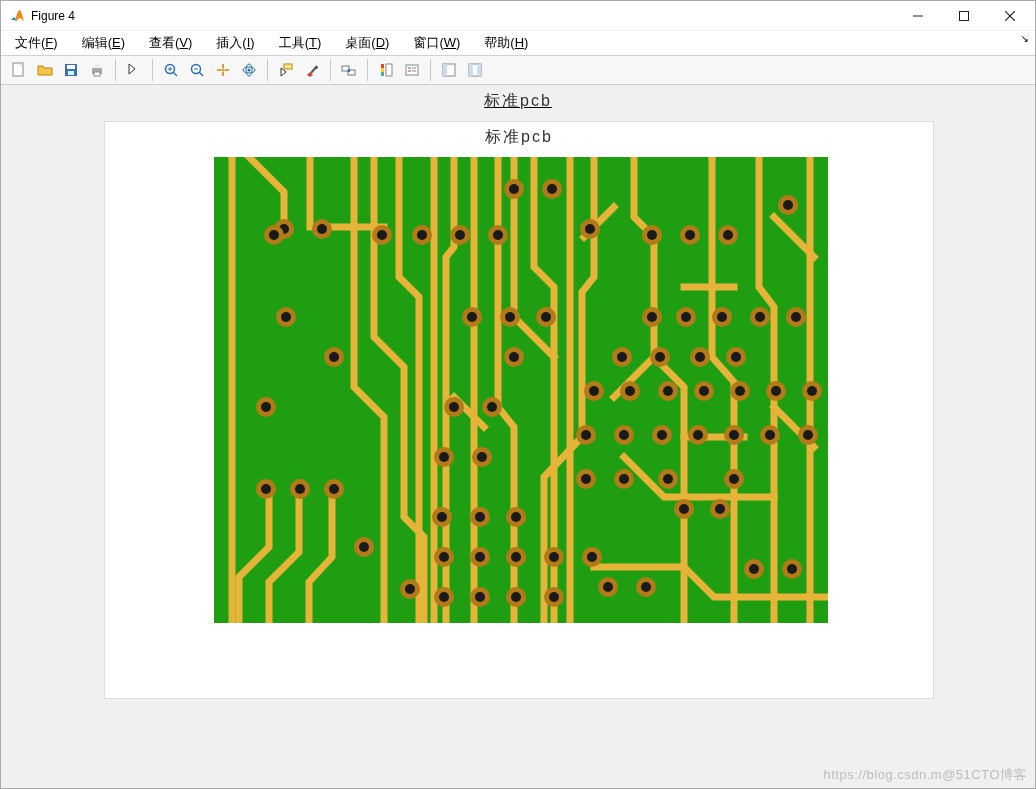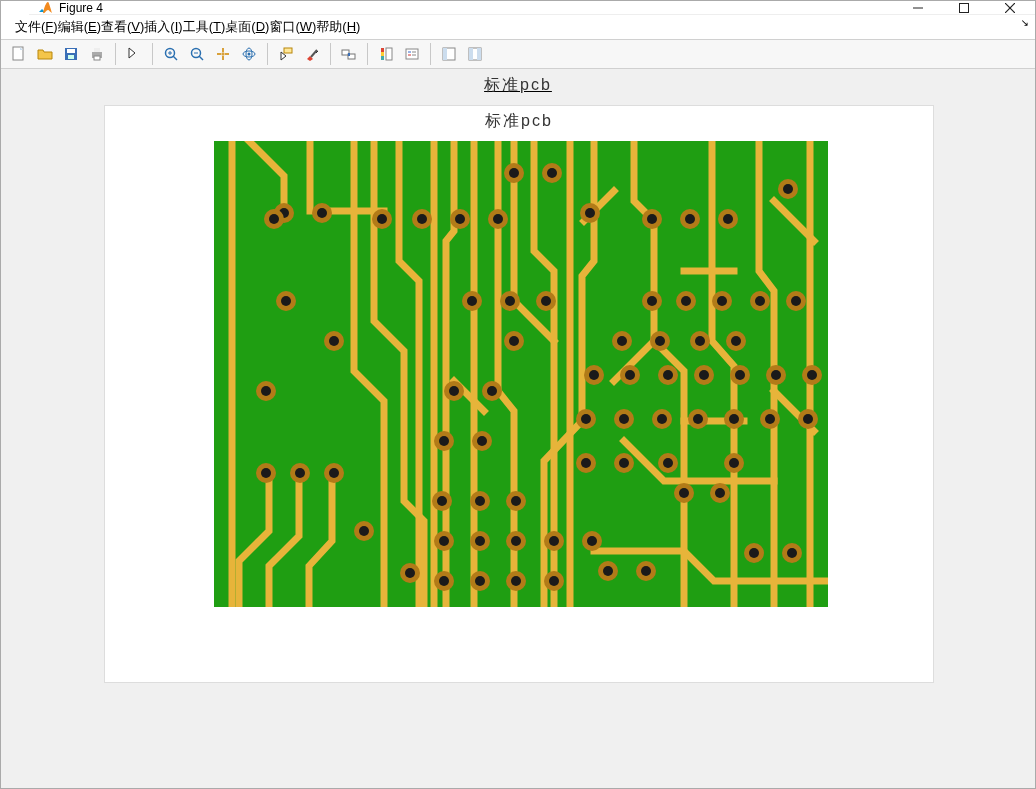--- a/index.html
+++ b/index.html
@@ -1,24 +1,24 @@
 <!DOCTYPE html>
 <html><head>
 <meta charset="utf-8">
 <style>
   * { box-sizing: border-box; }
   html, body { margin: 0; padding: 0; font-family: "Microsoft YaHei", "Segoe UI", Tahoma, sans-serif; font-size: 12px; background: #fff; }
   .window { width: 1036px; height: 789px; border: 1px solid #aaa; display: flex; flex-direction: column; background: #fff; position: relative; }
-  .titlebar { height: 14px; display: flex; align-items: center; padding: 0 2px; background: #fff; border-bottom: 1px solid #eee; margin-left: 28px; }
+  .titlebar { height: 30px; display: flex; align-items: center; padding: 0 2px; background: #fff; border-bottom: 1px solid #eee; }
   .app-icon { width: 16px; height: 16px; margin: 0 6px; position: relative; }
   .app-icon svg { width: 16px; height: 16px; display:block; }
   .title-text { flex: 0 0 auto; font-size: 12px; }
   .title-spacer { flex: 1; }
   .win-btn { width: 46px; height: 30px; display:flex; align-items:center; justify-content:center; color:#222; }
-  .menubar { height: 24px; display:flex; align-items:center; padding: 0 10px 0 14px; font-size: 13px; color: #000; position:relative; }
+  .menubar { height: 24px; display:flex; align-items:center; gap: 24px; padding: 0 10px 0 14px; font-size: 13px; color: #000; position:relative; }
   .menubar .menu-item u { text-decoration: underline; }
   .menubar .arrow { position:absolute; right:6px; top:2px; font-size:10px; }
   .toolbar { height: 30px; display:flex; align-items:center; padding: 0 6px; border-top:1px solid #d0d0d0; border-bottom:1px solid #d0d0d0; background:#f7f7f7; gap:2px; }
   .tbtn { width:24px; height:24px; display:flex; align-items:center; justify-content:center; border:1px solid transparent; border-radius:2px; }
   .tsep { width:1px; height:22px; background:#c8c8c8; margin:0 4px; }
   .content { flex:1; background:#f0f0f0; position:relative; overflow:hidden;text-decoration:underline; }
   .figure-title-1 { text-align:center; font-size:16px; color:#333; margin-top:6px; letter-spacing:2px; }
   .canvas-wrap { position:absolute; left:103px; top:36px; width:830px; height:578px; background:#fff; box-shadow:0 0 0 1px #ddd inset; }
   .figure-title-2 { text-align:center; font-size:16px; color:#333; margin-top:6px; letter-spacing:2px; }
   .pcb { position:absolute; left:110px; top:36px; width:614px; height:466px; background:#1f9e12; overflow:hidden; }
@@ -536,14 +536,15 @@
               <circle cx="540" cy="412" r="5" fill="#1a1a1a"></circle>
             </g>
             <g>
               <circle cx="578" cy="412" r="10" fill="#b27b18"></circle>
               <circle cx="578" cy="412" r="5" fill="#1a1a1a"></circle>
             </g>
           </svg>
       </div>
     </div>
 
+    <div class="watermark">https://blog.csdn.m@51CTO博客</div>
   </div>
 </div>
 
 </body></html>

